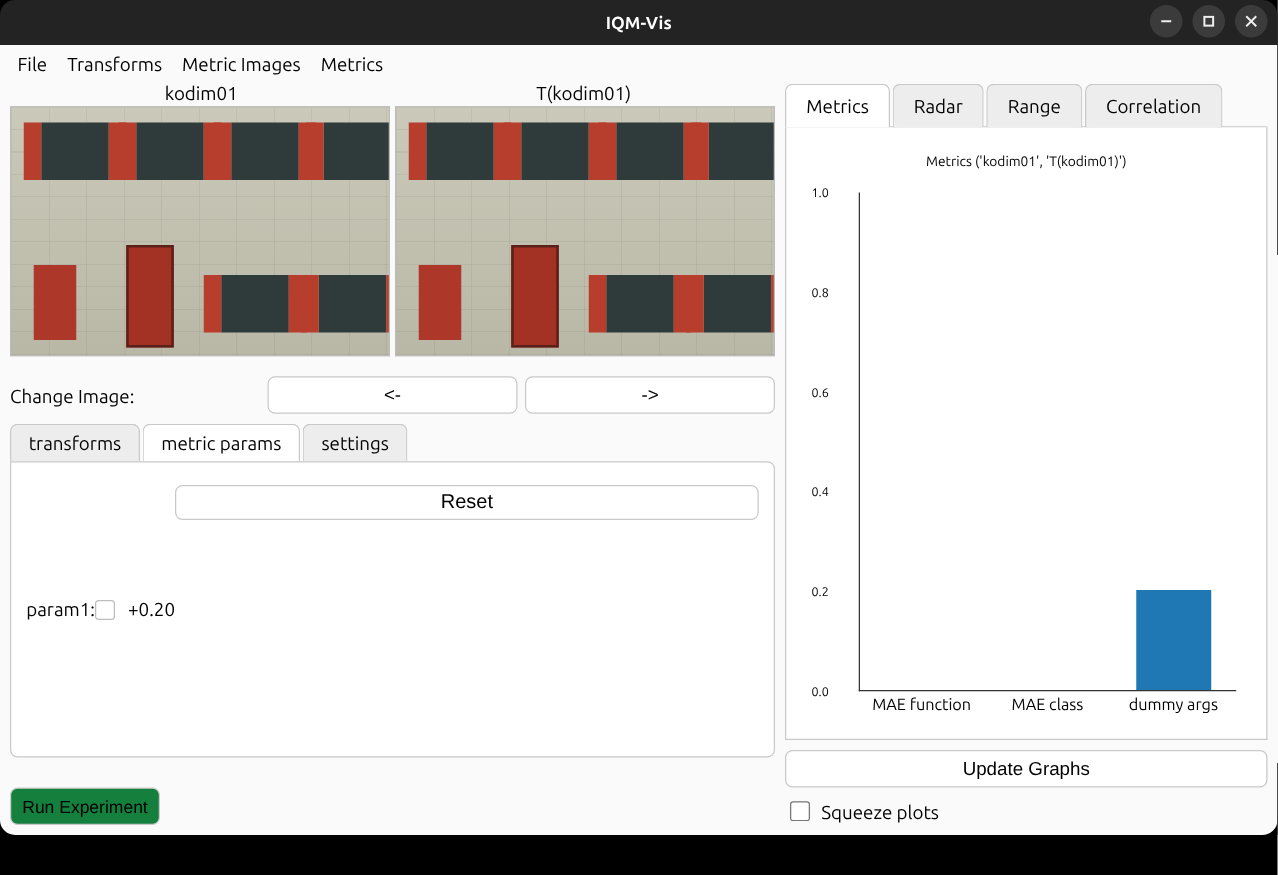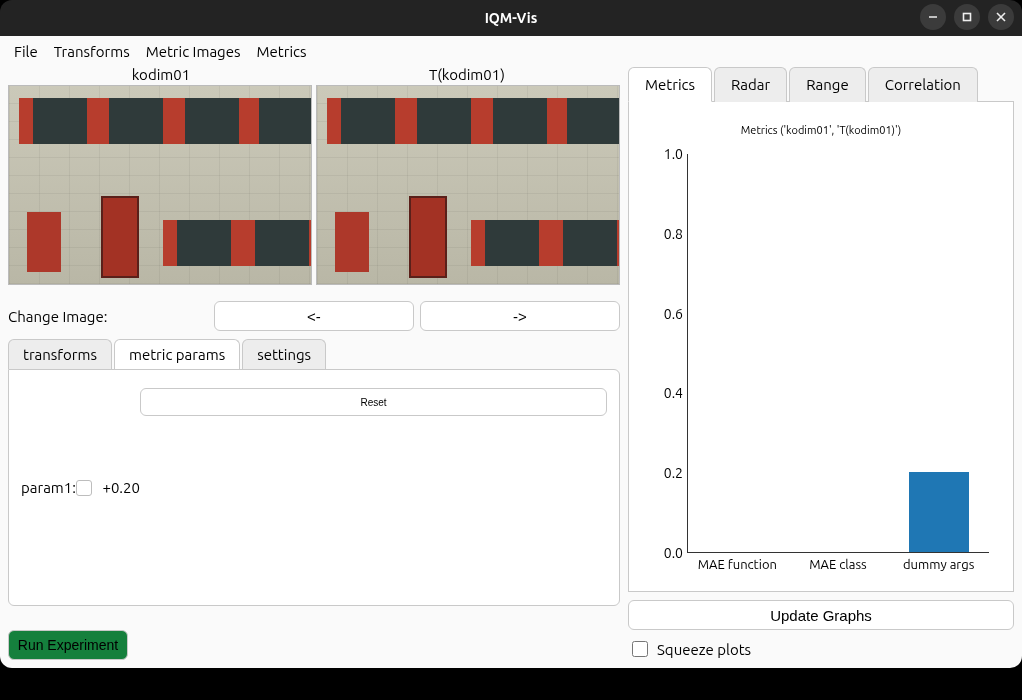--- a/index.html
+++ b/index.html
@@ -39,32 +39,32 @@
   .ptab { padding:6px 14px; border:1px solid #c9c9c9; border-bottom:none; border-radius:6px 6px 0 0; background:#ededed; font-size:15px; cursor:pointer; margin-right:2px; }
   .ptab.active { background:#fff; }
   .param-pane { border:1px solid #c9c9c9; border-radius:0 6px 6px 6px; padding:10px 12px; background:#fff; flex:1; display:flex; flex-direction:row; }
   .slider-row { display:flex; align-items:center; gap:8px; }
   .slider-row label { font-size:15px; }
   .slider-wrap { flex:1; position:relative; height:18px; display:flex; align-items:center; }
   .slider-track { position:absolute; left:0; right:0; height:8px; border-radius:4px; background:#e4e4e4; border:1px solid #cfcfcf; }
   .slider-fill { position:absolute; left:0; height:8px; border-radius:4px 0 0 4px; background:#2e86de; width:59%; }
   .slider-thumb { position:absolute; left:59%; transform:translateX(-50%); width:16px; height:16px; border-radius:3px; background:#fff; border:1px solid #bdbdbd; }
   .slider-val { width:48px; text-align:right; font-size:15px; }
-  .reset-btn { margin-top:8px; height:28px; width:100%; border:1px solid #c9c9c9; border-radius:6px; background:#fff; font-size:10px; cursor:pointer; }
+  .reset-btn { margin-top:8px; height:28px; width:100%; border:1px solid #c9c9c9; border-radius:6px; background:#fff; font-size:16px; cursor:pointer; }
   .run-btn { margin-top:24px; width:120px; height:30px; border:1px solid #c9c9c9; border-radius:6px; background:#15803d; font-size:14px; cursor:pointer; }
   
   .metric-tabs { display:flex; border-bottom:1px solid #c9c9c9; }
   .mtab { padding:8px 16px; border:1px solid #c9c9c9; border-bottom:none; border-radius:6px 6px 0 0; background:#ededed; font-size:15px; cursor:pointer; margin-right:2px; position:relative; top:1px; }
   .mtab.active { background:#fff; border-bottom:1px solid #fff; }
   .metric-pane { border:1px solid #c9c9c9; border-top:none; background:#fff; flex:1; display:flex; flex-direction:column; padding:8px 8px 4px 8px; }
   .chart-title { text-align:center; font-size:11px; margin:14px 0 8px 0; }
   .chart-area { flex:1; position:relative; margin:0 6px 4px 6px; }
   .plot { position:absolute; left:44px; right:10px; top:10px; bottom:30px; border-left:1.5px solid #333; border-bottom:1.5px solid #333; }
   .yticks { position:absolute; left:0; top:10px; bottom:30px; width:40px; }
-  .ytick { position:absolute; right:0; font-size:14px; transform:translateY(50%); }
+  .ytick { position:absolute; right:20px; font-size:10px; transform:translateY(50%); }
   .xticks { position:absolute; left:44px; right:10px; bottom:0; height:26px; display:flex; }
   .xtick { flex:1; text-align:center; font-size:13px; }
   .bar { position:absolute; bottom:0; background:#1f77b4; }
   .update-btn { margin-top:8px; height:30px; border:1px solid #c9c9c9; border-radius:6px; background:#fff; font-size:15px; cursor:pointer; }
   .squeeze-row { display:flex; align-items:center; gap:6px; margin-top:8px; font-size:15px; }
   .squeeze-row input { width:16px; height:16px; }
 </style>
 </head>
 <body>
 

